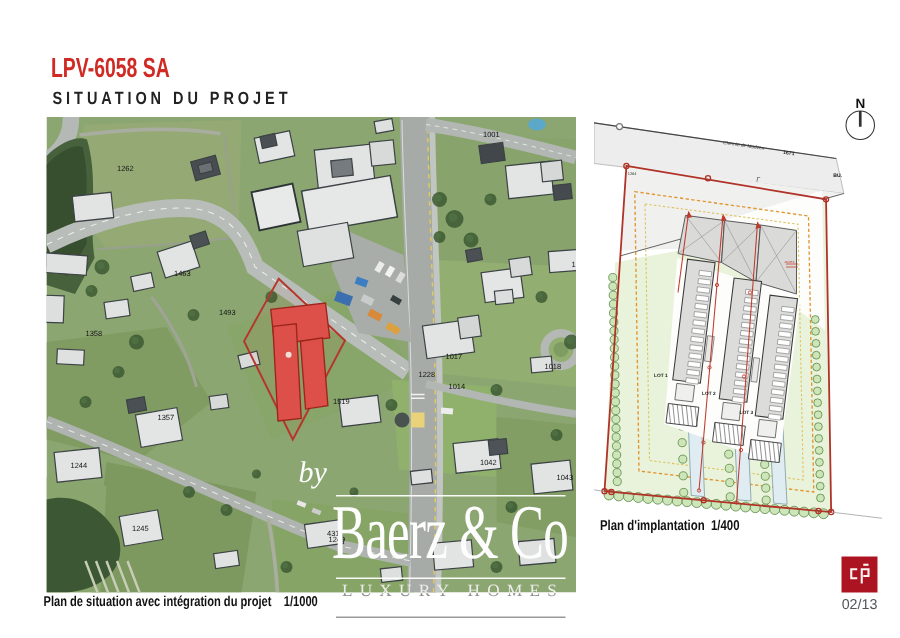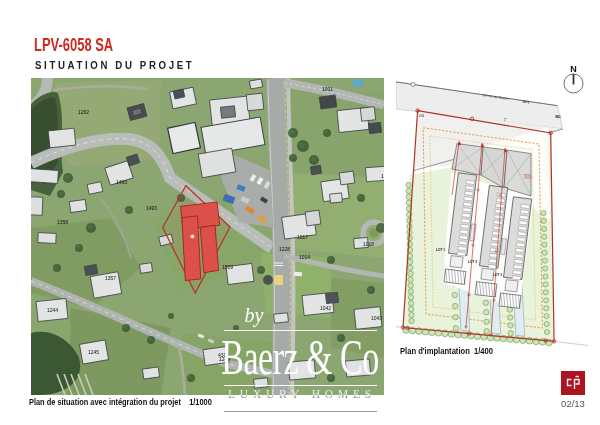--- a/index.html
+++ b/index.html
@@ -221,21 +221,21 @@
 <text x="57" y="276" font-size="5" fill="#141414" font-family="Liberation Sans">1245</text>
 <text x="188" y="283" font-size="5" fill="#141414" font-family="Liberation Sans">1249</text>
 <text x="289" y="232" font-size="5" fill="#141414" font-family="Liberation Sans">1042</text>
 <text x="340" y="242" font-size="5" fill="#141414" font-family="Liberation Sans">1043</text>
 <text x="187" y="279" font-size="5" fill="#141414" font-family="Liberation Sans">431</text>
 <text x="350" y="100" font-size="5" fill="#141414" font-family="Liberation Sans">1012</text>
 <text x="332" y="168" font-size="5" fill="#141414" font-family="Liberation Sans">1018</text>
 </svg>
 </div>
 
-<div class="abs" style="left:199px;top:304px;width:110px;text-align:center;font-family:'Liberation Serif',serif;font-style:italic;font-size:20px;color:#fdfdfd;">by</div>
+<div class="abs" style="left:199px;top:304px;width:110px;font-family:'Liberation Serif',serif;font-style:italic;font-size:20px;color:#fdfdfd;">by</div>
 
 <div class="abs" style="left:224px;top:330px;width:153px;height:1.3px;background:rgba(255,255,255,0.95);"></div>
 
 <div class="abs" style="left:205px;top:328px;width:190px;text-align:center;font-family:'Liberation Serif',serif;font-size:34px;color:#fdfdfd;transform:scaleY(1.52);transform-origin:50% 0;letter-spacing:-0.5px;">Baerz &amp; Co</div>
 
 <div class="abs" style="left:224px;top:384.5px;width:153px;height:1.3px;background:rgba(255,255,255,0.95);"></div>
 
 <div class="abs" style="left:199px;top:388px;width:206px;text-align:center;font-family:'Liberation Serif',serif;font-size:11.5px;letter-spacing:4.8px;color:#ececea;clip-path:inset(0 0 calc(100% - 7.5px) 0);">LUXURY&nbsp;HOMES</div>
 <div class="abs" style="left:199px;top:388px;width:206px;text-align:center;font-family:'Liberation Serif',serif;font-size:11.5px;letter-spacing:4.8px;color:#8f8f8f;clip-path:inset(7.5px 0 0 0);">LUXURY&nbsp;HOMES</div>
 

